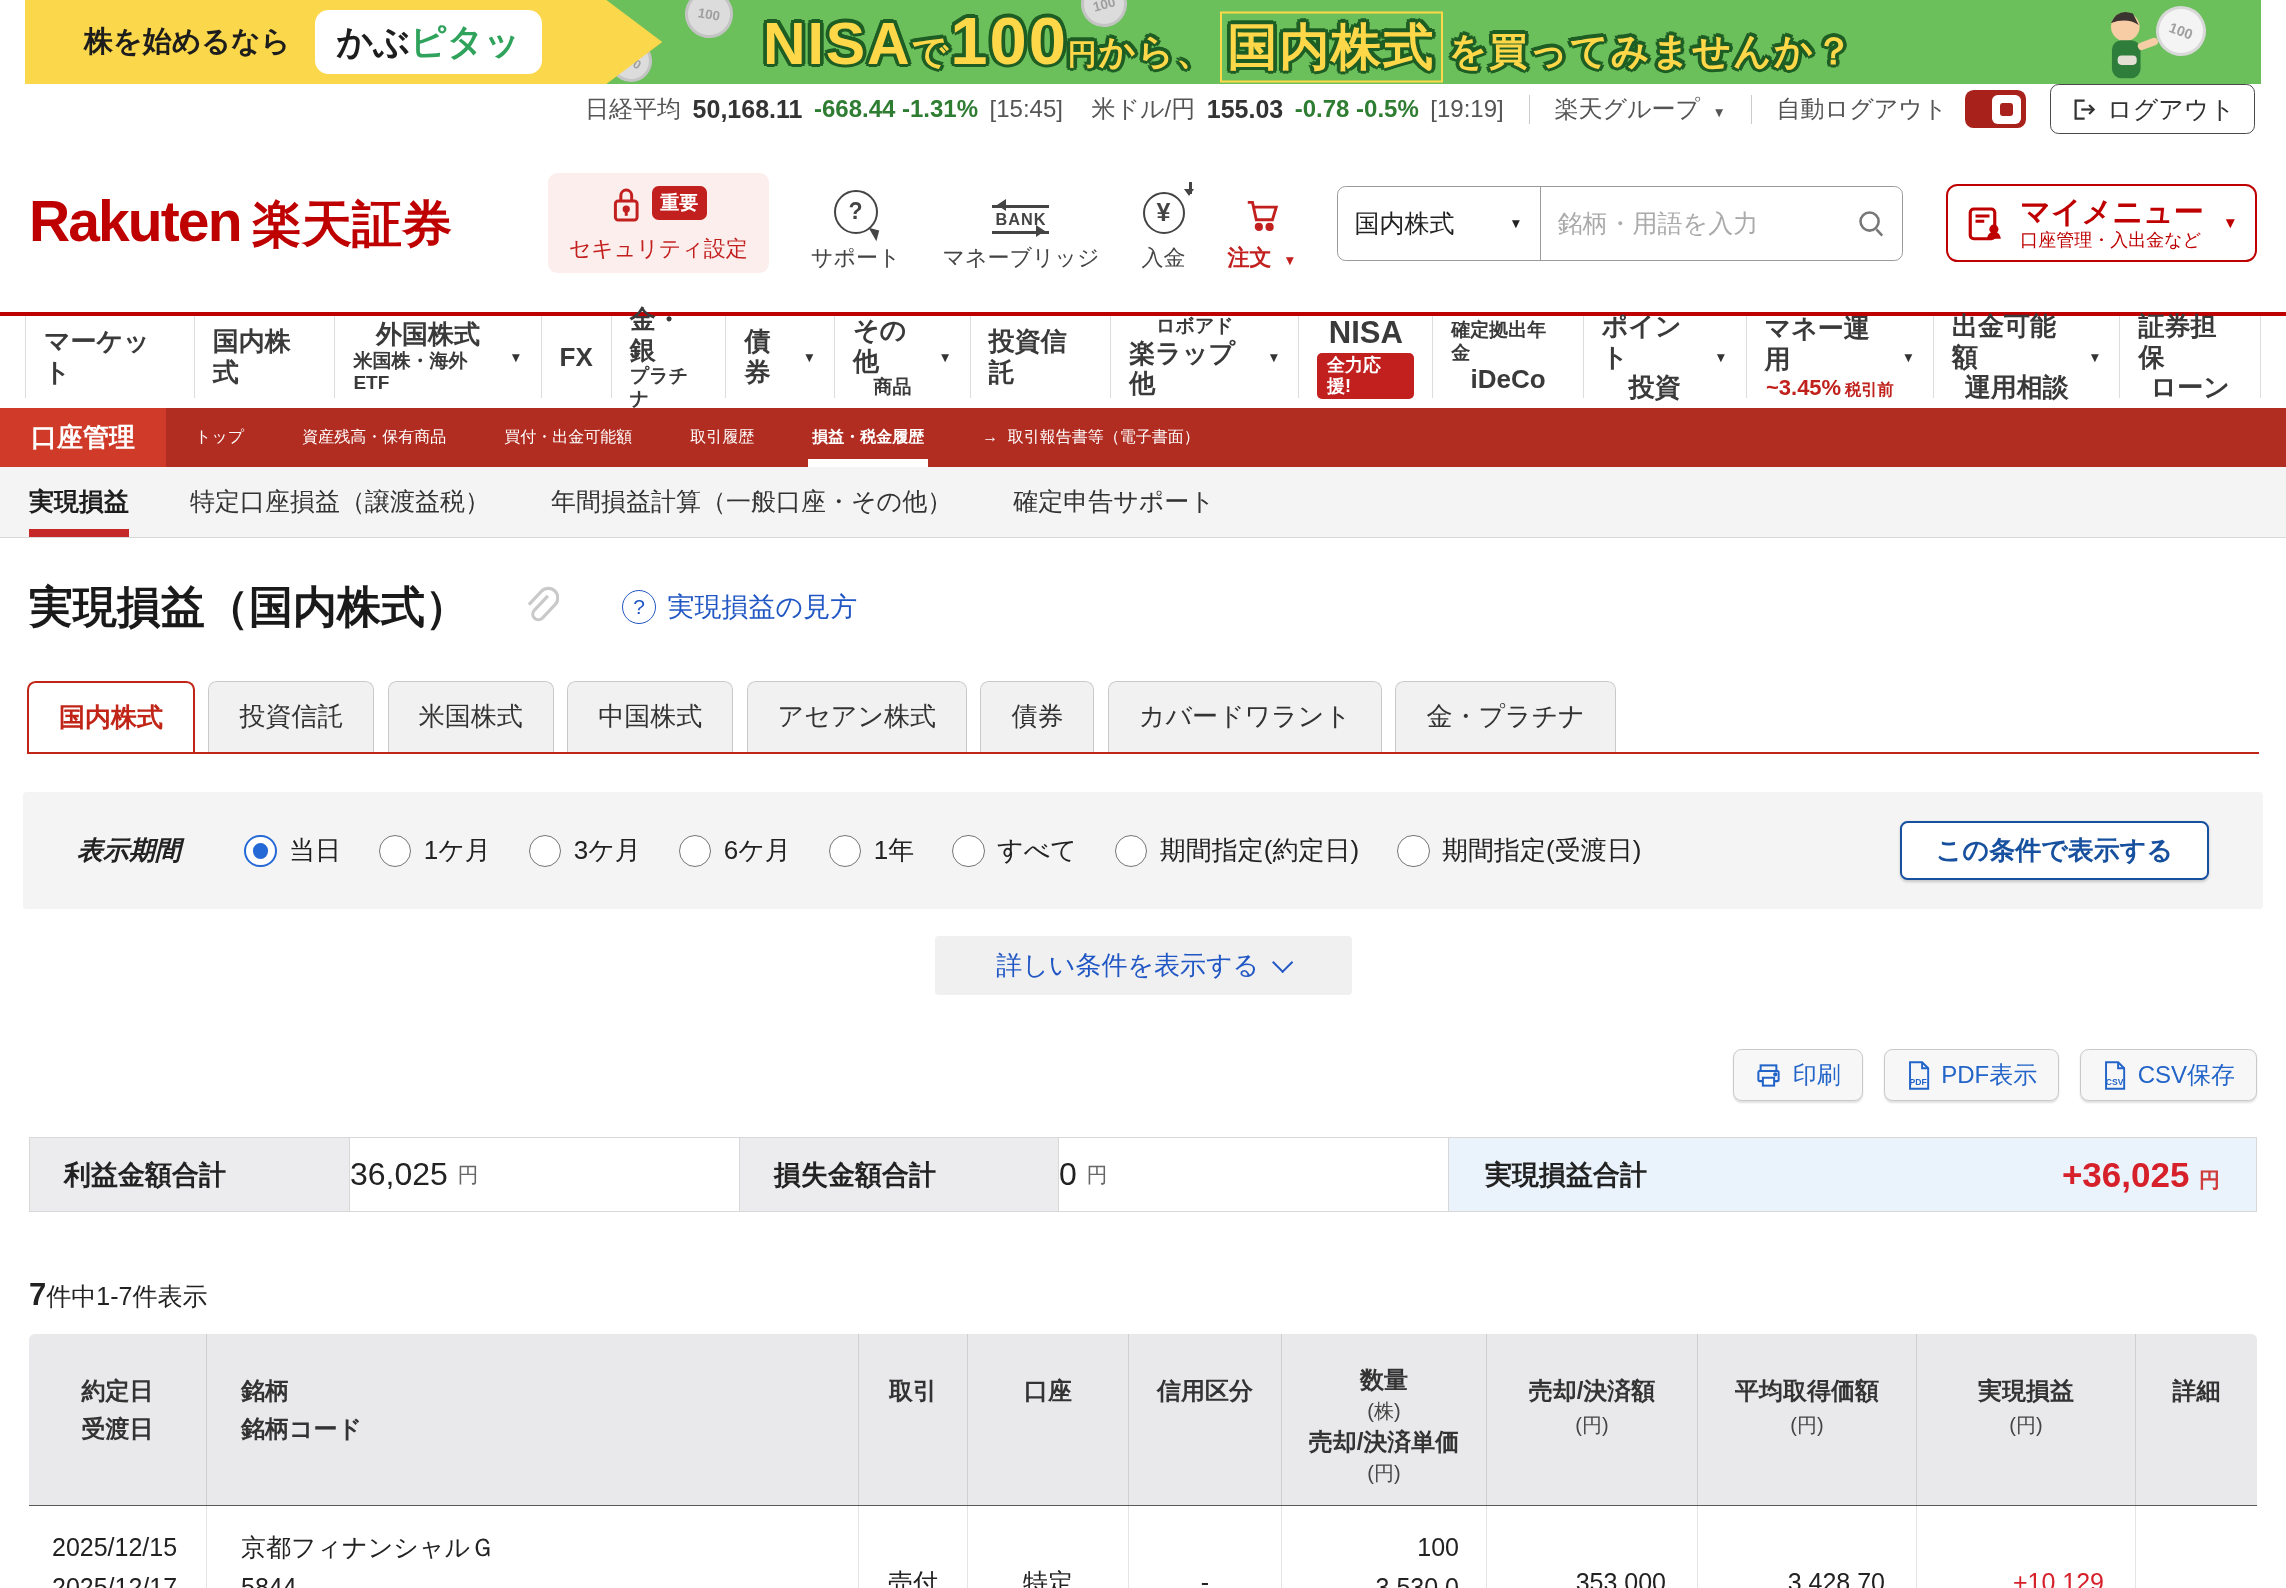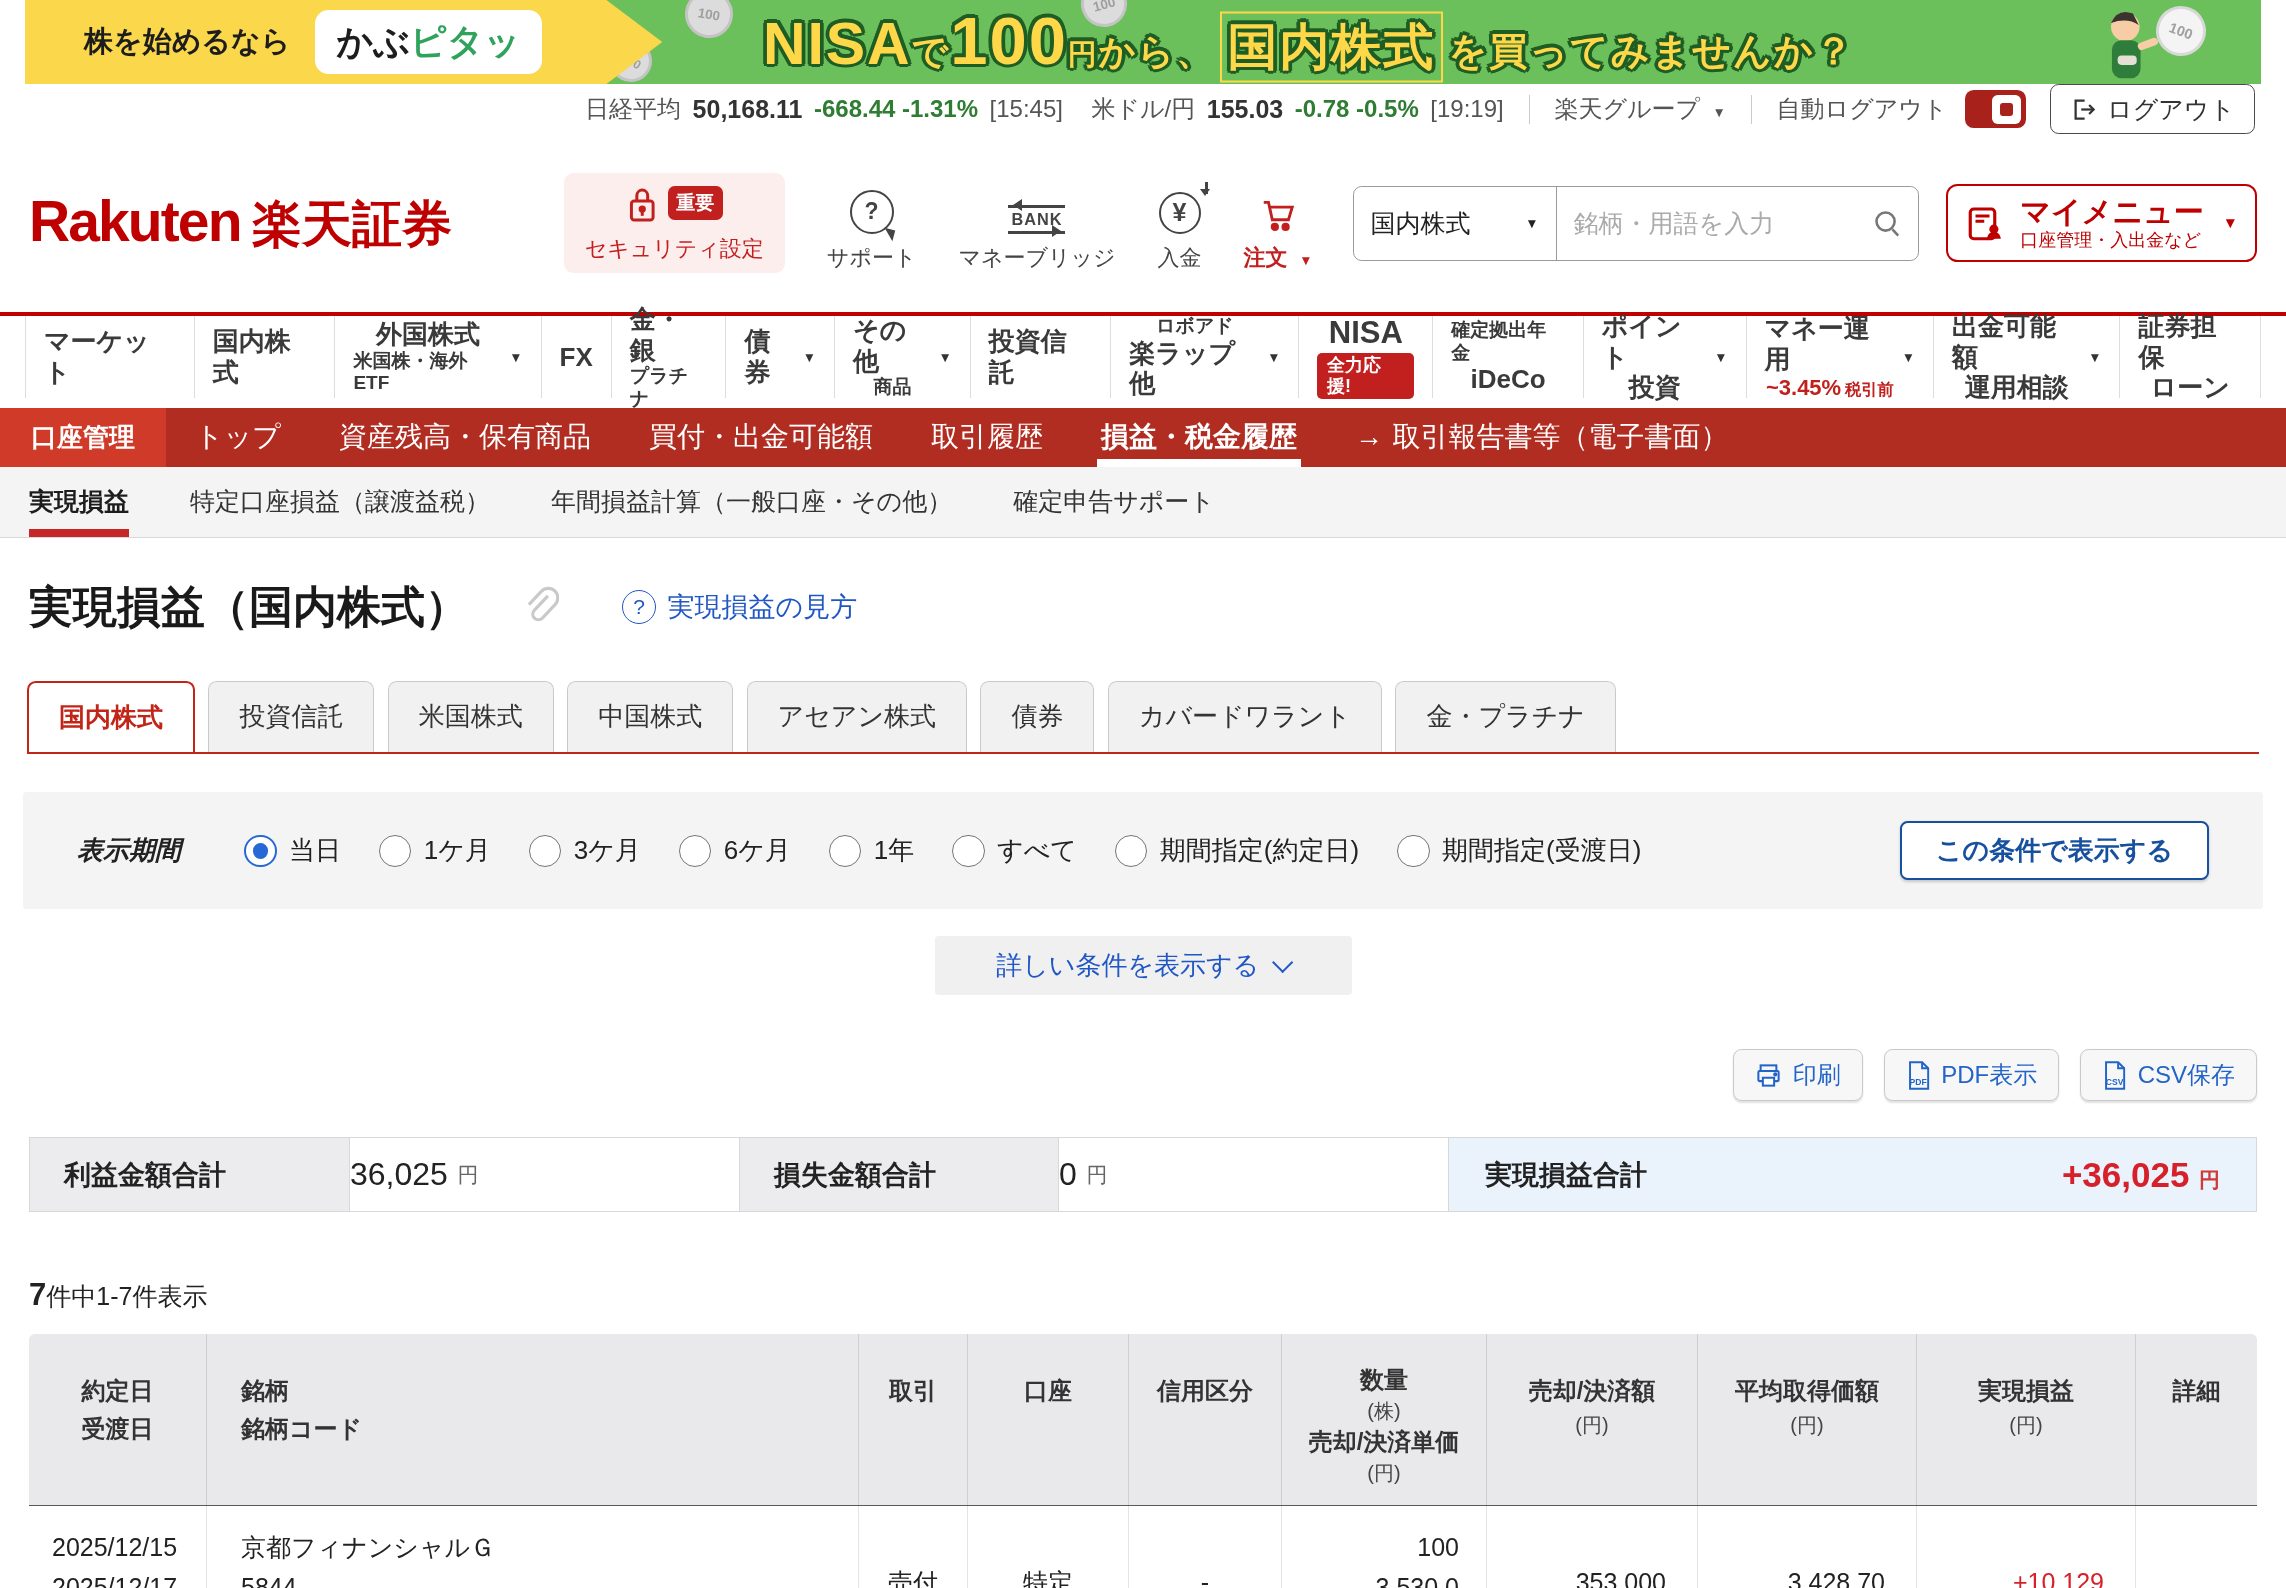--- a/index.html
+++ b/index.html
@@ -73,21 +73,21 @@
   .yen-ic .dl::after { content:""; position:absolute; bottom:-7.6px; left:-4.8px;
     border:5.7px solid transparent; border-top:7.6px solid #444; }
   .search-box { display:flex; align-items:center; height:75px; border:1.9px solid #9a9a9a;
     border-radius:8.6px; margin-left:40px; background:#fff; overflow:hidden; }
   .search-cat { width:203px; height:100%; display:flex; align-items:center; justify-content:space-between;
     padding:0 17px; border-right:1.9px solid #9a9a9a; font-size:25px; color:#222; cursor:pointer; }
   .search-cat .tk-caret { color:#222; }
   .search-input { border:none; outline:none; font-size:25px; padding:0 17px; width:315px; color:#333; }
   .search-input::placeholder { color:#aaa; }
   .search-glass { margin-right:15.3px; cursor:pointer; display:flex; }
-  .mymenu { margin-left:27px; display:flex; align-items:center; gap:13.4px; border:2.9px solid #bf0000;
+  .mymenu { margin-left:43px; display:flex; align-items:center; gap:13.4px; border:2.9px solid #bf0000;
     border-radius:11.5px; padding:0 17px; height:78px; cursor:pointer; background:#fff; }
   .mymenu-txt { display:flex; flex-direction:column; line-height:1.2; }
   .mymenu-title { font-size:30px; font-weight:800; color:#bf0000; }
   .mymenu-sub { font-size:18px; color:#bf0000; }
   .mymenu .tk-caret { color:#bf0000; font-size:15.3px; }
 
   
   .main-nav { border-top:4.8px solid #bf0000; height:86px; display:flex; align-items:stretch; padding:0 25px; }
   .mn-item { display:flex; align-items:center; gap:6.7px; padding:0 18px; border-right:1px solid #ddd;
     cursor:pointer; color:#3a3a3a; font-weight:700; }
@@ -97,21 +97,21 @@
   .mn-caret { font-size:13.4px; color:#333; }
   .mn-badge { background:#c21f1f; color:#fff; font-size:18px; border-radius:5px; padding:1.9px 9.6px; margin-top:1.9px; }
   .mn-red { color:#c0211c; }
   .mn-s2 { font-size:16.3px; color:#c0211c; font-weight:700; }
   .mn-nisa { font-size:31px; }
 
   
   .acct-nav { margin-top:9.6px; height:59px; background:#b12c21; display:flex; align-items:stretch; color:#fff; }
   .acct-section { background:#d03a28; display:flex; align-items:center; padding:0 31px;
     font-weight:700; font-size:26px; cursor:pointer; }
-  .acct-item { display:flex; align-items:center; padding:0 29px; font-size:28px; position:relative; cursor:pointer; }
+  .acct-item { display:flex; align-items:center; padding:0 29px; font-size:16px; position:relative; cursor:pointer; }
   .acct-item.current { font-weight:700; }
   .acct-item.current::after { content:""; position:absolute; left:25px; right:25px; bottom:0; height:7.6px; background:#fff; }
   .acct-arrow { margin-right:9.6px; }
 
   
   .pl-tabs { height:71px; background:#f4f4f5; border-bottom:1.9px solid #d9d9d9; display:flex;
     align-items:center; padding:0 29px; gap:61px; }
   .pl-tab { font-size:25px; color:#333; height:100%; display:flex; align-items:center; position:relative; cursor:pointer; }
   .pl-tab.active { font-weight:700; color:#1d1d1d; }
   .pl-tab.active::after { content:""; position:absolute; left:0; right:0; bottom:0; height:7.6px; background:#c62828; }

